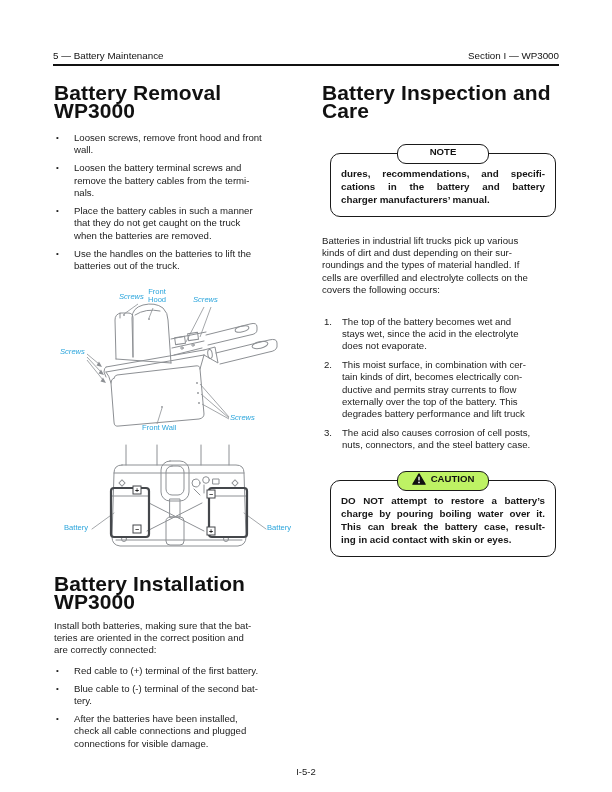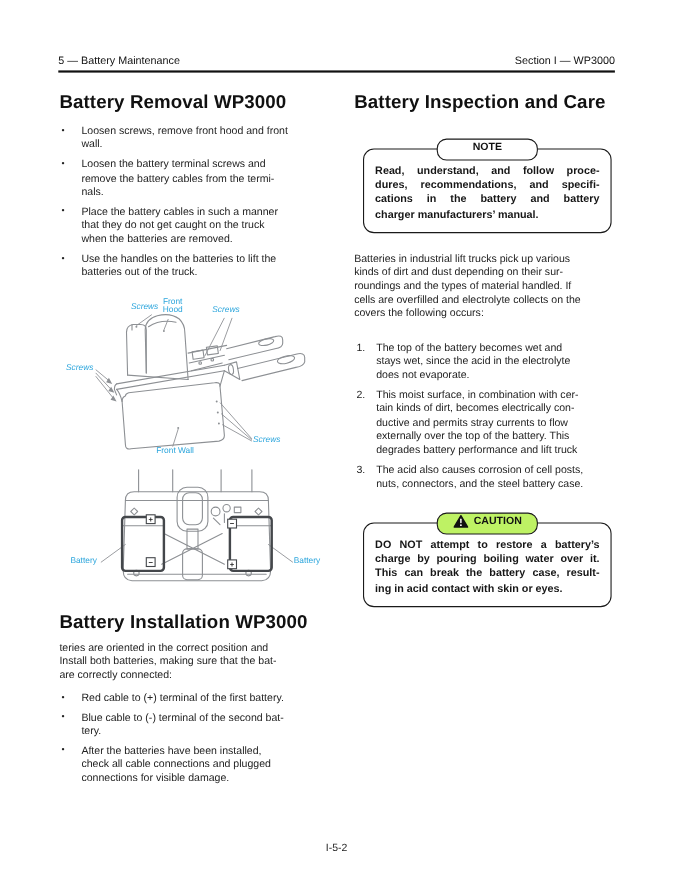--- a/index.html
+++ b/index.html
@@ -5,21 +5,21 @@
   html,body{margin:0;padding:0;background:#777;}
   .page{position:relative;width:612px;height:792px;background:#fff;margin:0 auto;
         font-family:"Liberation Sans","DejaVu Sans",sans-serif;color:#1a1a1a;overflow:hidden;}
   
   .hdr{position:absolute;left:53px;top:50px;width:506px;font-size:9.8px;font-weight:normal;color:#111;}
   .hdr .hl{float:left;} .hdr .hr{float:right;}
   .rule{position:absolute;left:53px;top:64px;width:506px;height:2.4px;background:#111;}
   
   .col-l{position:absolute;left:54px;top:84px;width:250px;}
   .col-r{position:absolute;left:322px;top:84px;width:242px;}
-  h1{margin:0;font-size:17px;line-height:18px;font-weight:bold;color:#111;letter-spacing:.1px;}
+  h1{margin:0;font-size:21px;line-height:18px;font-weight:bold;color:#111;letter-spacing:.1px;}
   .body-txt{font-size:9.6px;line-height:12.4px;color:#222;}
   .para{margin-top:9px;}
   .list{margin-top:12px;}
   .li{position:relative;padding-left:20px;margin-bottom:5.5px;}
   .li .mark{position:absolute;left:2px;top:0;font-size:9.6px;color:#222;}
   .dotm::before{content:"•";font-size:8px;position:relative;top:-1px;}
   .ol{margin-top:19px;} .ol .li{margin-bottom:6px;}
   
   figure{margin:0;position:relative;}
   .fig1{margin-top:14px;width:250px;height:156px;}
@@ -210,22 +210,22 @@
           <text x="157" y="53.6">−</text>
           <text x="157" y="90.6">+</text>
         </g>
       </svg>
       <span class="lbl" style="left:10px;top:81px;">Battery</span>
       <span class="lbl" style="left:213px;top:81px;">Battery</span>
     </figure>
 
     <h1 class="h2">Battery Installation WP3000</h1>
     <div class="body-txt para">
+      <div>Install both batteries, making sure that the bat-</div>
       <div>teries are oriented in the correct position and</div>
-      <div>Install both batteries, making sure that the bat-</div>
       <div>are correctly connected:</div>
     </div>
     <div class="list body-txt" style="margin-top:8px;">
       <div class="li">
         <span class="mark dotm"></span>
         <div>
             <div>Red cable to (+) terminal of the first battery.</div>
           </div>
       </div>
       <div class="li">
@@ -247,21 +247,20 @@
   </div>
 
   <div class="col-r">
     <h1>Battery Inspection and Care</h1>
 
     <div class="callout">
       <div class="callout-tab">
         <span>NOTE</span>
       </div>
       <div>
-        <div class="jline">Read, understand, and follow proce-</div>
         <div class="jline">dures, recommendations, and specifi-</div>
         <div class="jline">cations in the battery and battery</div>
         <div class="jline jlast">charger manufacturers’ manual.</div>
       </div>
     </div>
 
     <div class="body-txt" style="margin-top:18px;">
       <div>Batteries in industrial lift trucks pick up various</div>
       <div>kinds of dirt and dust depending on their sur-</div>
       <div>roundings and the types of material handled. If</div>

